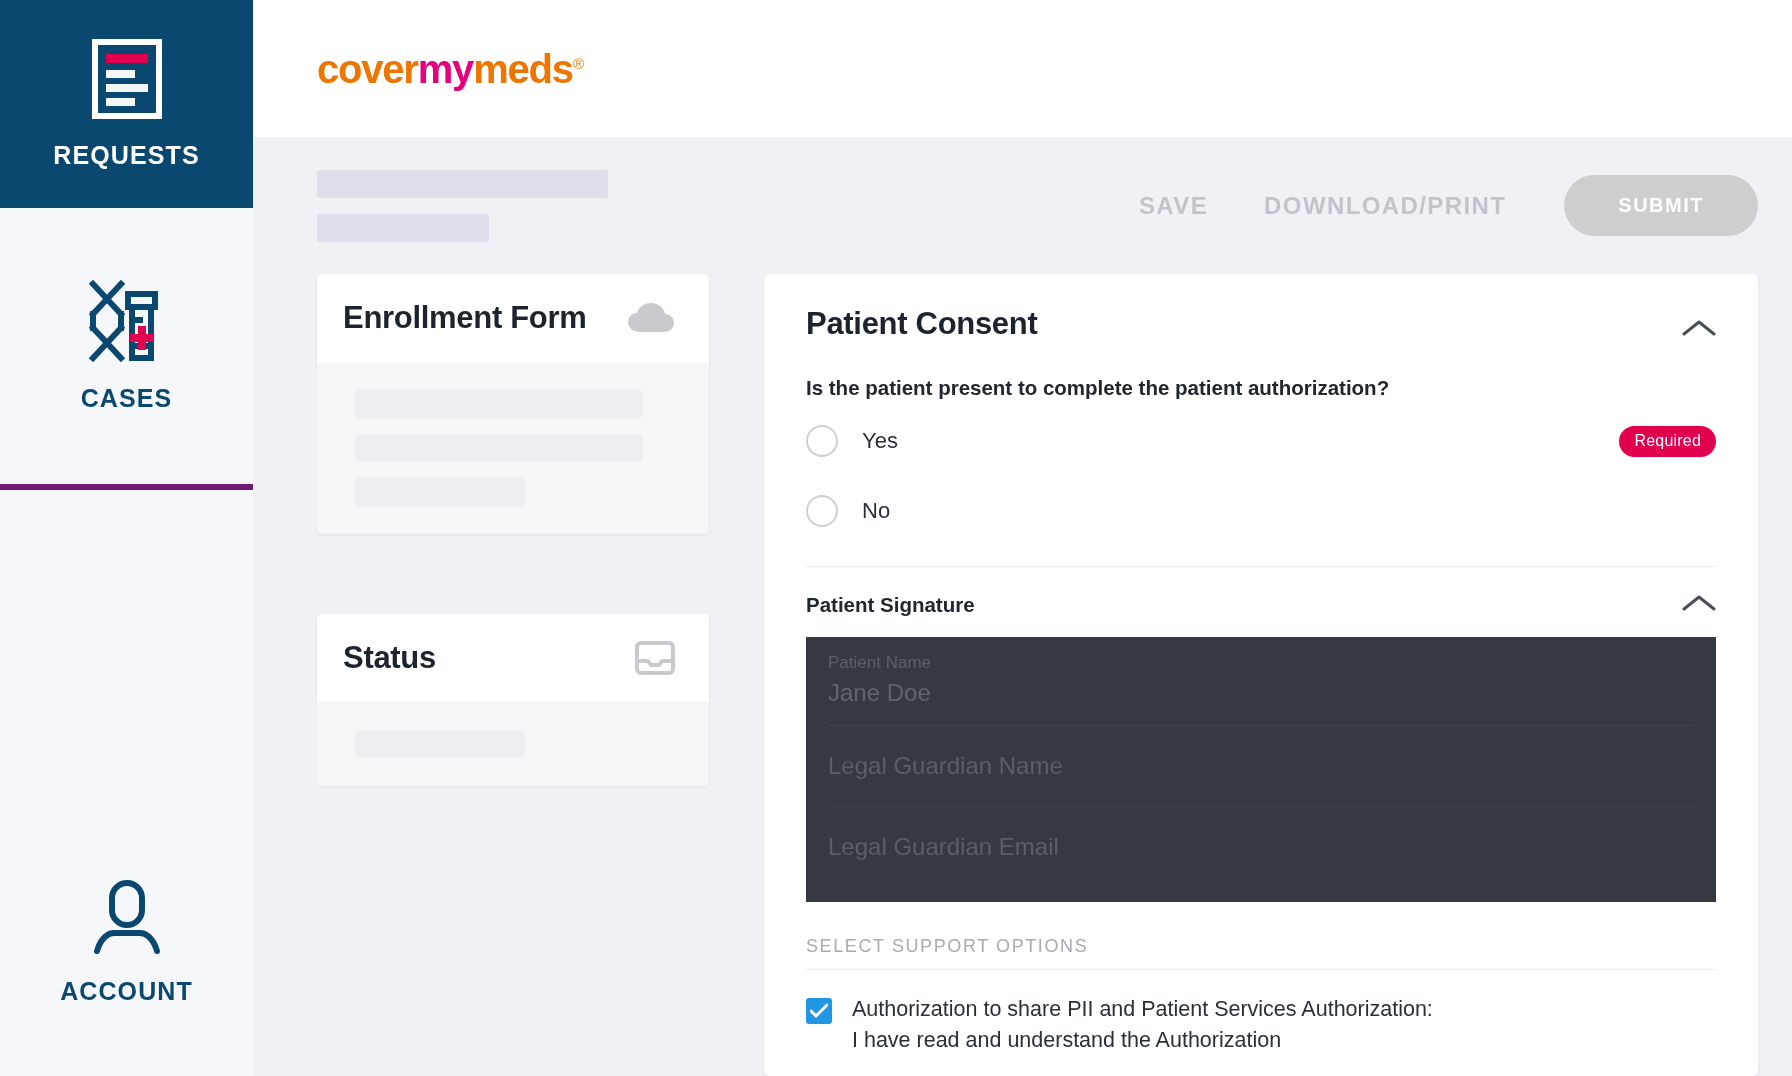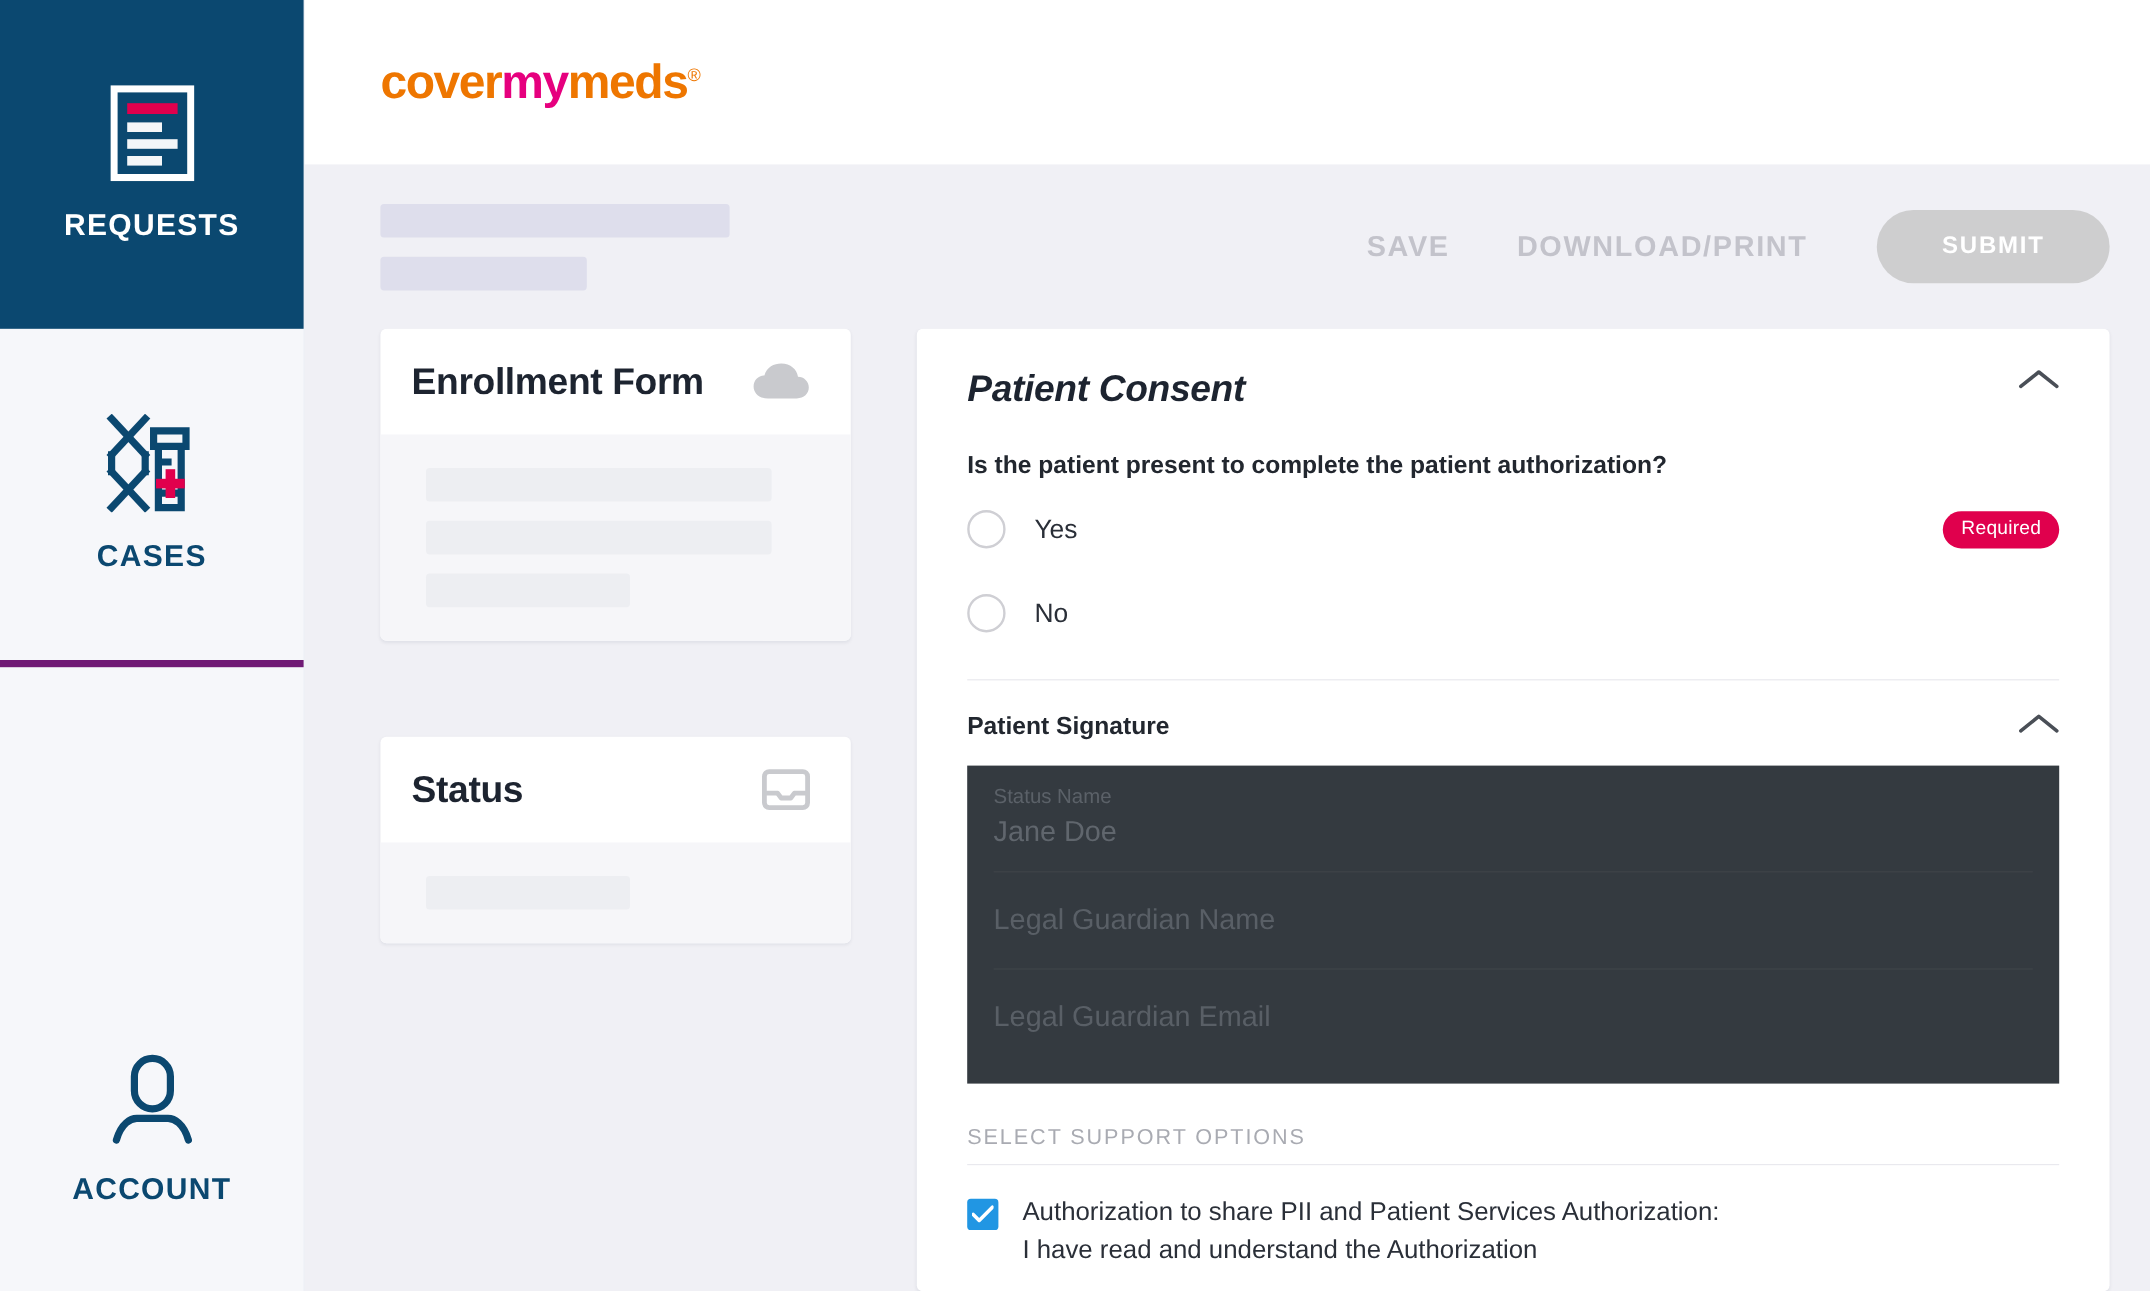--- a/index.html
+++ b/index.html
@@ -20,21 +20,21 @@
     border-right: 1px solid #eceef4;
   }
   .nav-item {
     display: flex; flex-direction: column;
     align-items: center; justify-content: center;
     cursor: pointer;
     position: relative;
   }
   .nav-item.requests {
     background: #0b4870;
-    height: 274px;
+    height: 208px;
   }
   .nav-item.requests .nav-label { color: #ffffff; }
   .nav-item.cases { height: 282px; border-bottom: 6px solid #701a75; }
   .nav-spacer { flex: 1 1 auto; }
   .nav-item.account { height: 268px; }
   .nav-label {
     margin-top: 18px;
     font-size: 25px;
     font-weight: 700;
     letter-spacing: 1.1px;
@@ -147,23 +147,22 @@
   .consent {
     background: #ffffff;
     border-radius: 5px;
     box-shadow: 0 1px 3px rgba(20,30,60,0.07);
     padding: 0 0 0 0;
     height: 100%;
     overflow: hidden;
     position: relative;
   }
   .consent-head {
-    display: flex; align-items: flex-start;
+    display: flex; align-items: flex-end;
     padding: 32px 42px 18px 42px;
-    font-style: italic;
   }
   .consent-title {
     font-size: 31px; font-weight: 700; color: #1d2430;
     letter-spacing: -0.3px;
   }
   .chev { margin-left: auto; cursor: pointer; }
   .question {
     padding: 16px 42px 0 42px;
     font-size: 20.5px; font-weight: 700; color: #22272f;
   }
@@ -414,21 +413,21 @@
             <div class="subhead-title">Patient Signature</div>
             <span class="chev">
               <svg width="34" height="20" viewBox="0 0 34 20">
                 <path d="M2 16 L17 4 L32 16" fill="none" stroke="#4a4f57" stroke-width="3" stroke-linecap="round" stroke-linejoin="round"></path>
               </svg>
             </span>
           </div>
 
           <div class="dark-form">
             <div class="dark-field">
-              <div class="dark-label">Status Name</div>
+              <div class="dark-label">Patient Name</div>
               <div class="dark-value">Jane Doe</div>
               <div class="dark-sep"></div>
             </div>
             <div class="dark-ph">Legal Guardian Name</div>
             <div class="dark-sep" style="margin:0 22px;"></div>
             <div class="dark-ph">Legal Guardian Email</div>
 
           </div>
 
           <div class="support-label">SELECT SUPPORT OPTIONS</div>

